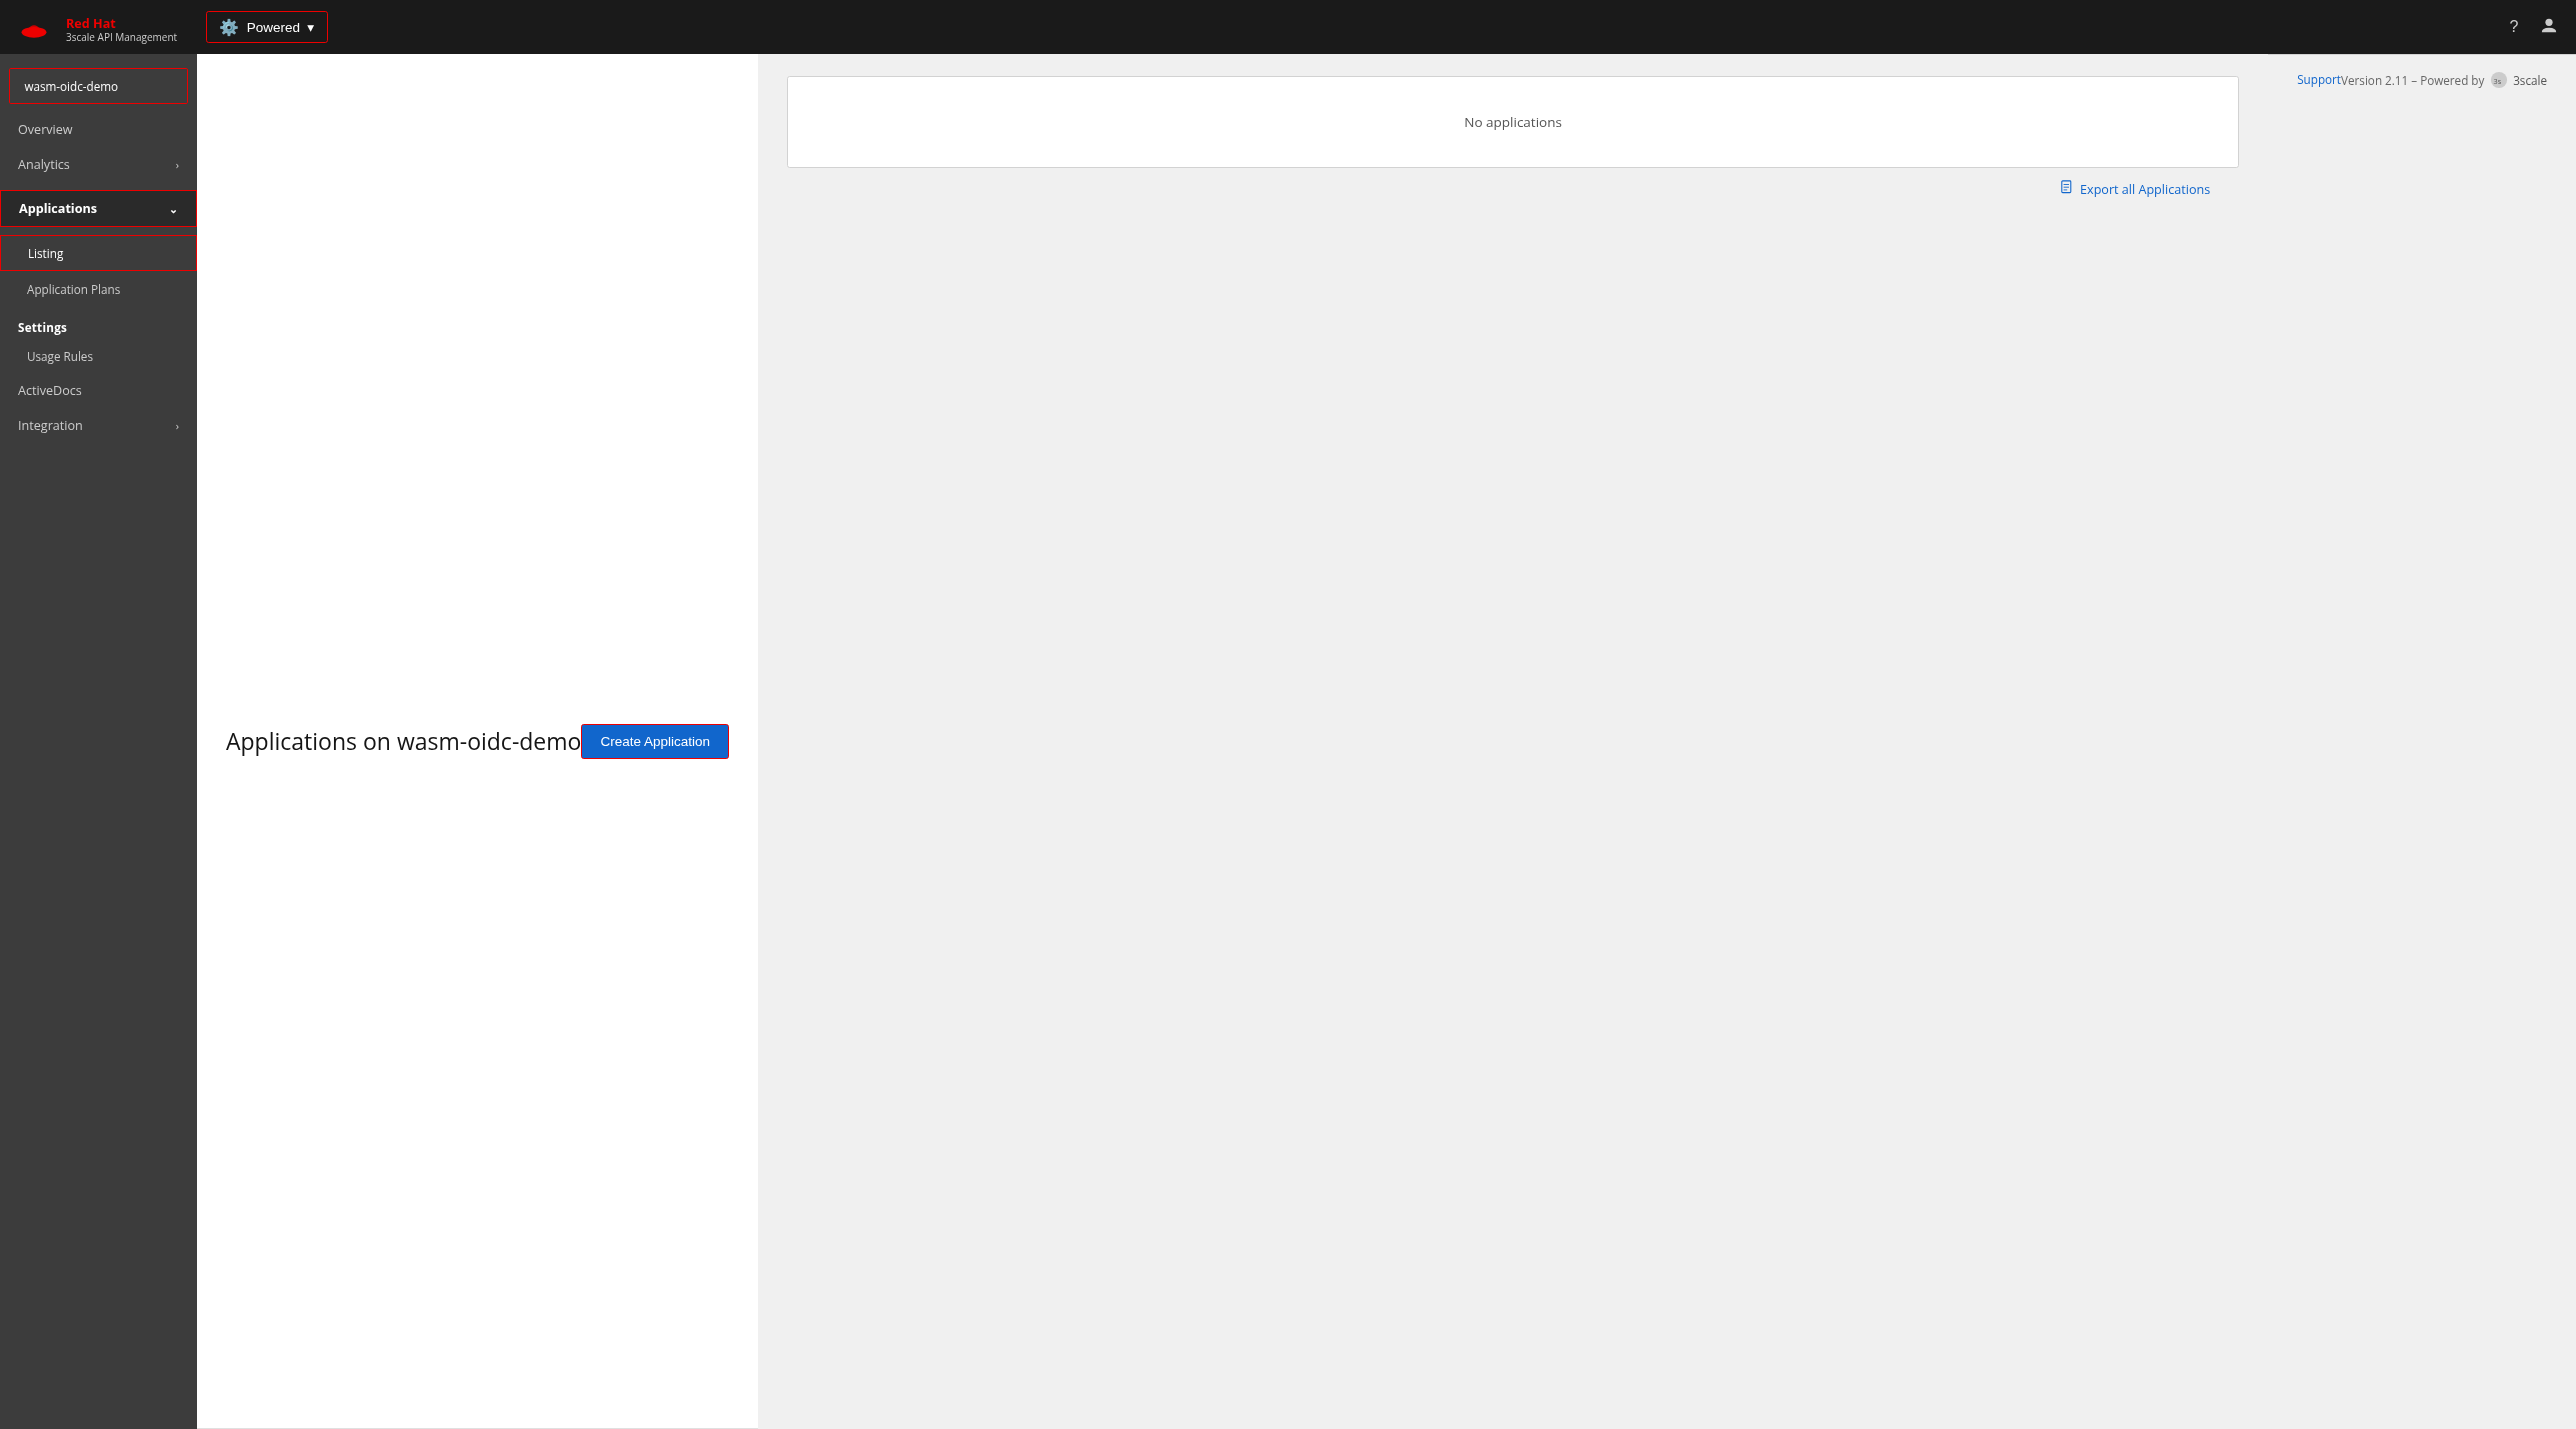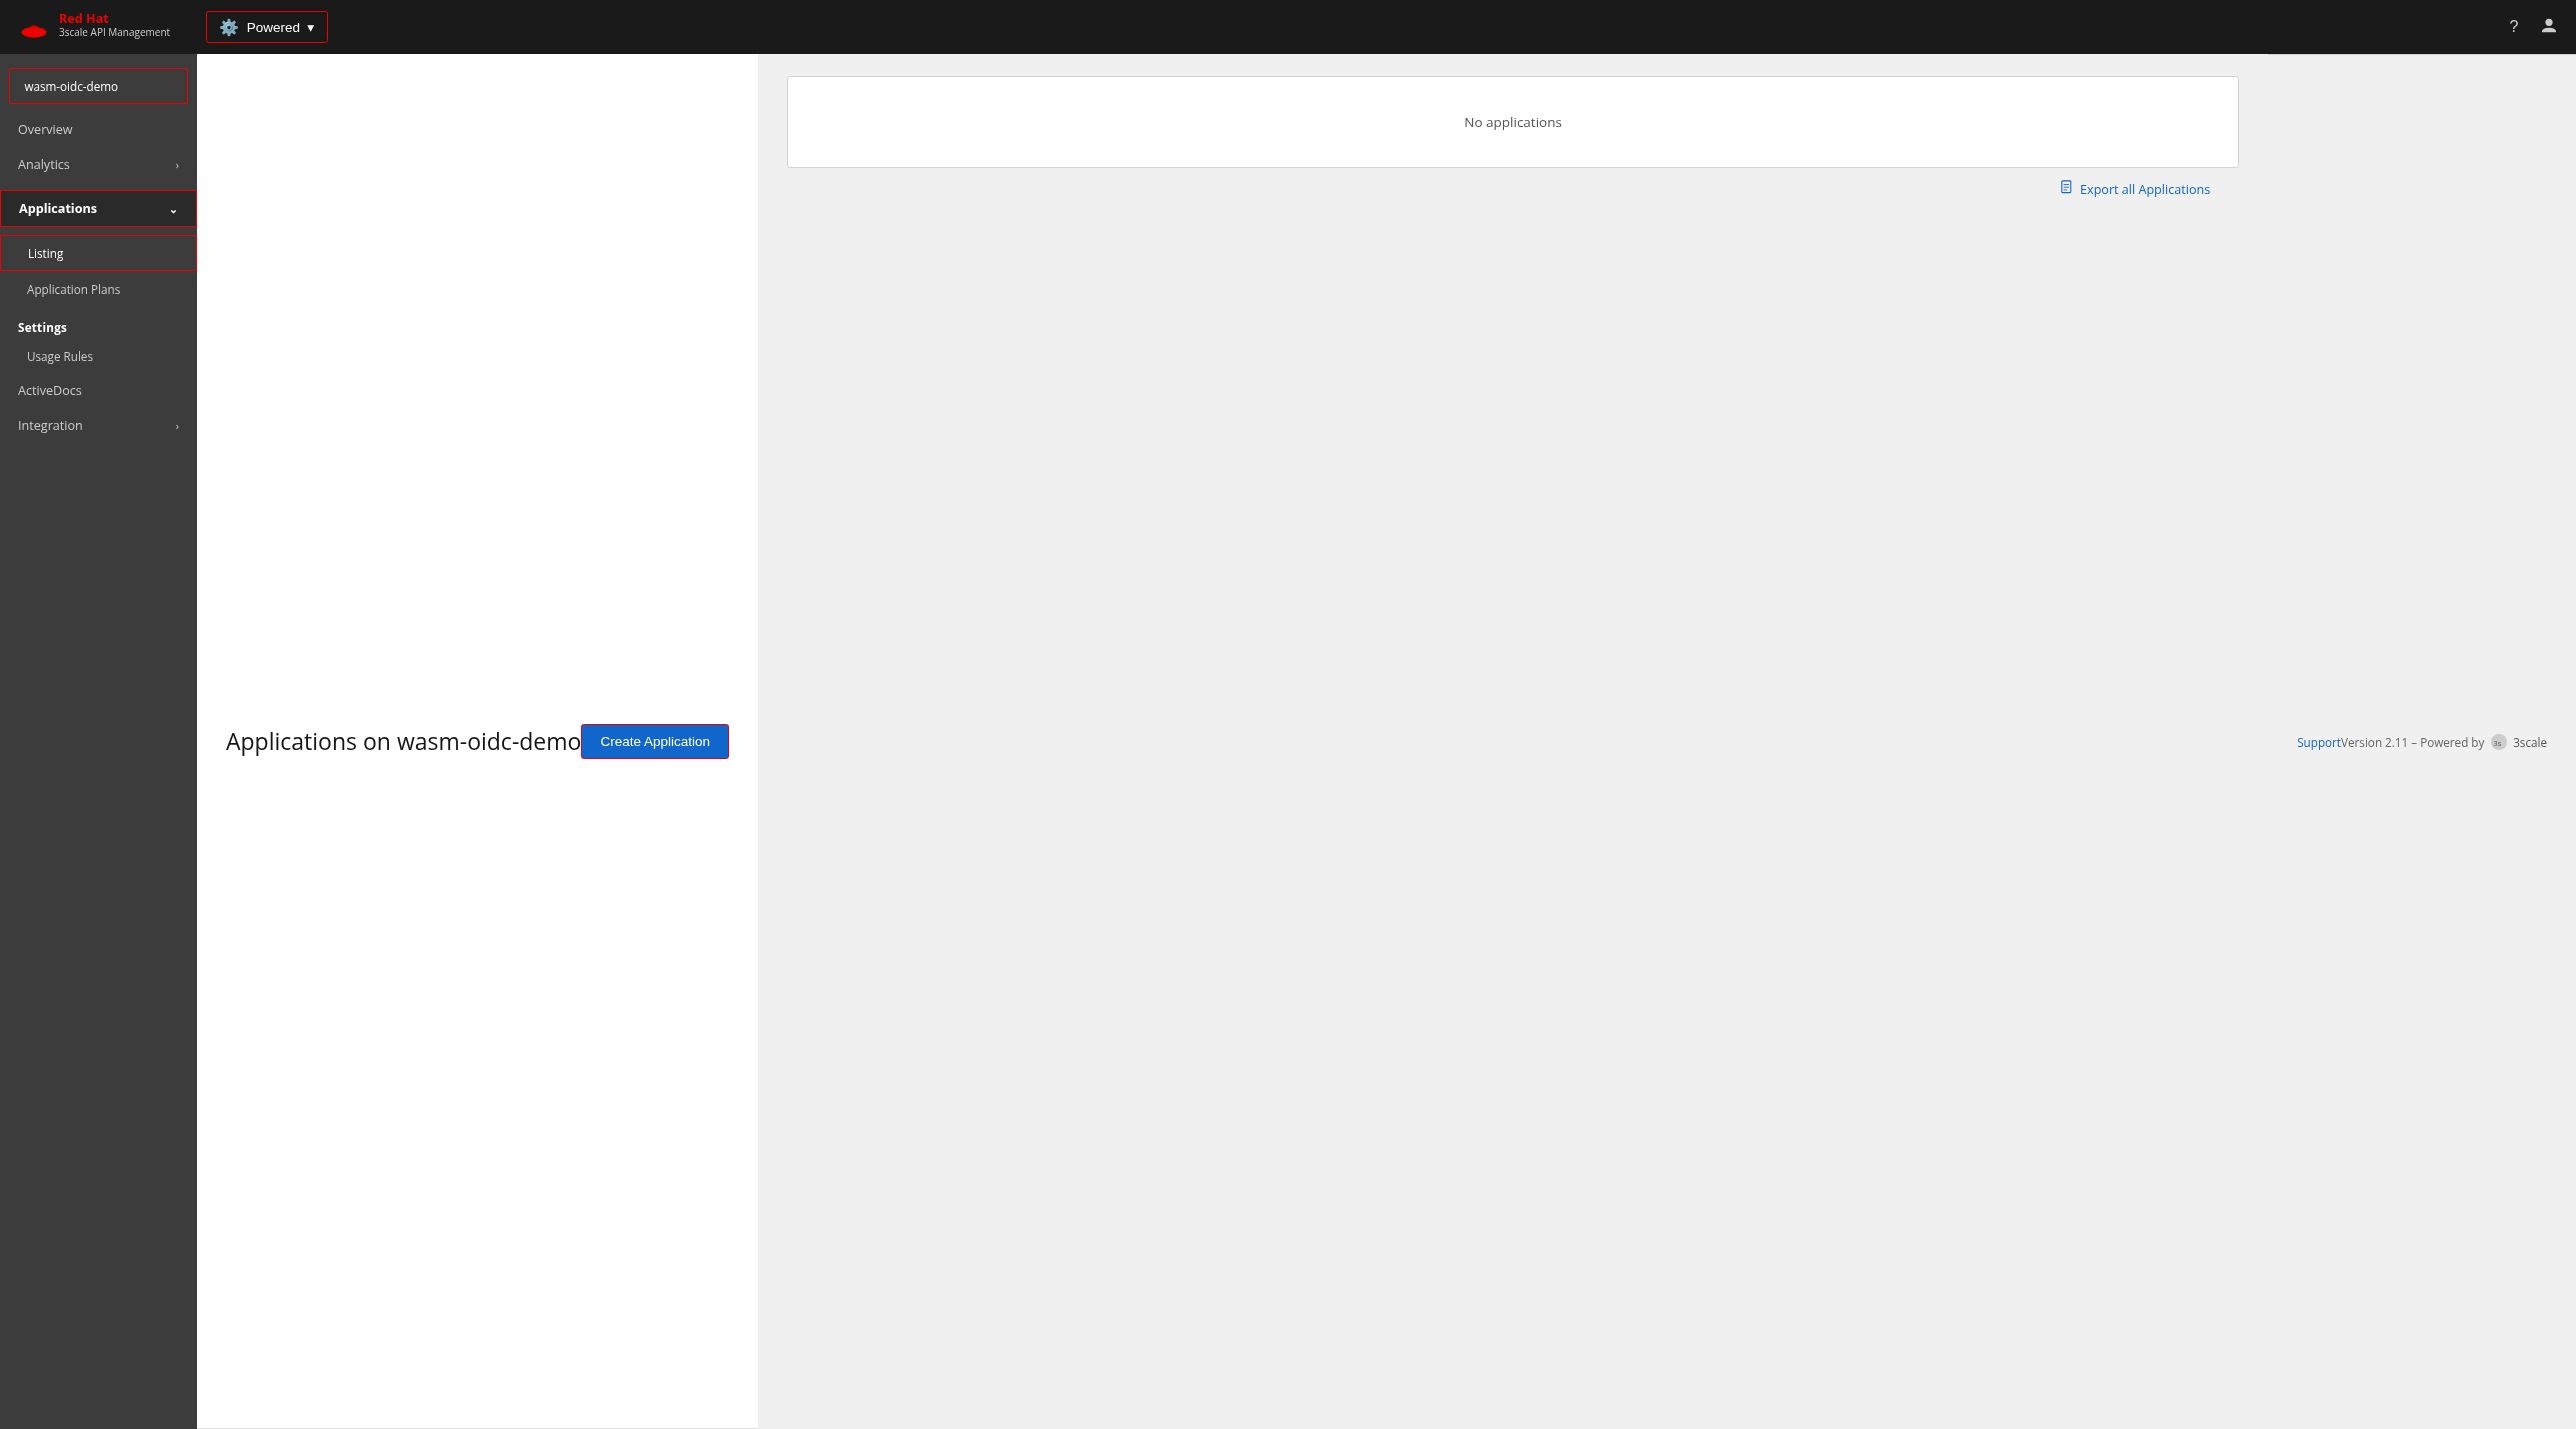--- a/index.html
+++ b/index.html
@@ -10,22 +10,22 @@
       background: #1a1a1a;
       height: 54px;
       display: flex;
       align-items: center;
       padding: 0 18px;
       gap: 27px;
       position: relative;
     }
     .brand {
       display: flex;
-      align-items: flex-start;
-      gap: 9px;
+      align-items: flex-end;
+      gap: 16px;
       color: white;
       min-width: 161px;
     }
     .brand-logo {
       width: 32px;
       height: 32px;
     }
     .brand-text {
       display: flex;
       flex-direction: column;
@@ -255,21 +255,21 @@
       text-decoration: none;
     }
 
     
     .footer {
       background: #f0f0f0;
       border-top: 0.9px solid #d2d2d2;
       padding: 16px 29px;
       display: flex;
       justify-content: space-between;
-      align-items: center;
+      align-items: flex-start;
       color: #666;
       font-size: 11.7px;
     }
     .footer-right {
       display: flex;
       align-items: center;
       gap: 5.4px;
     }
 
     

